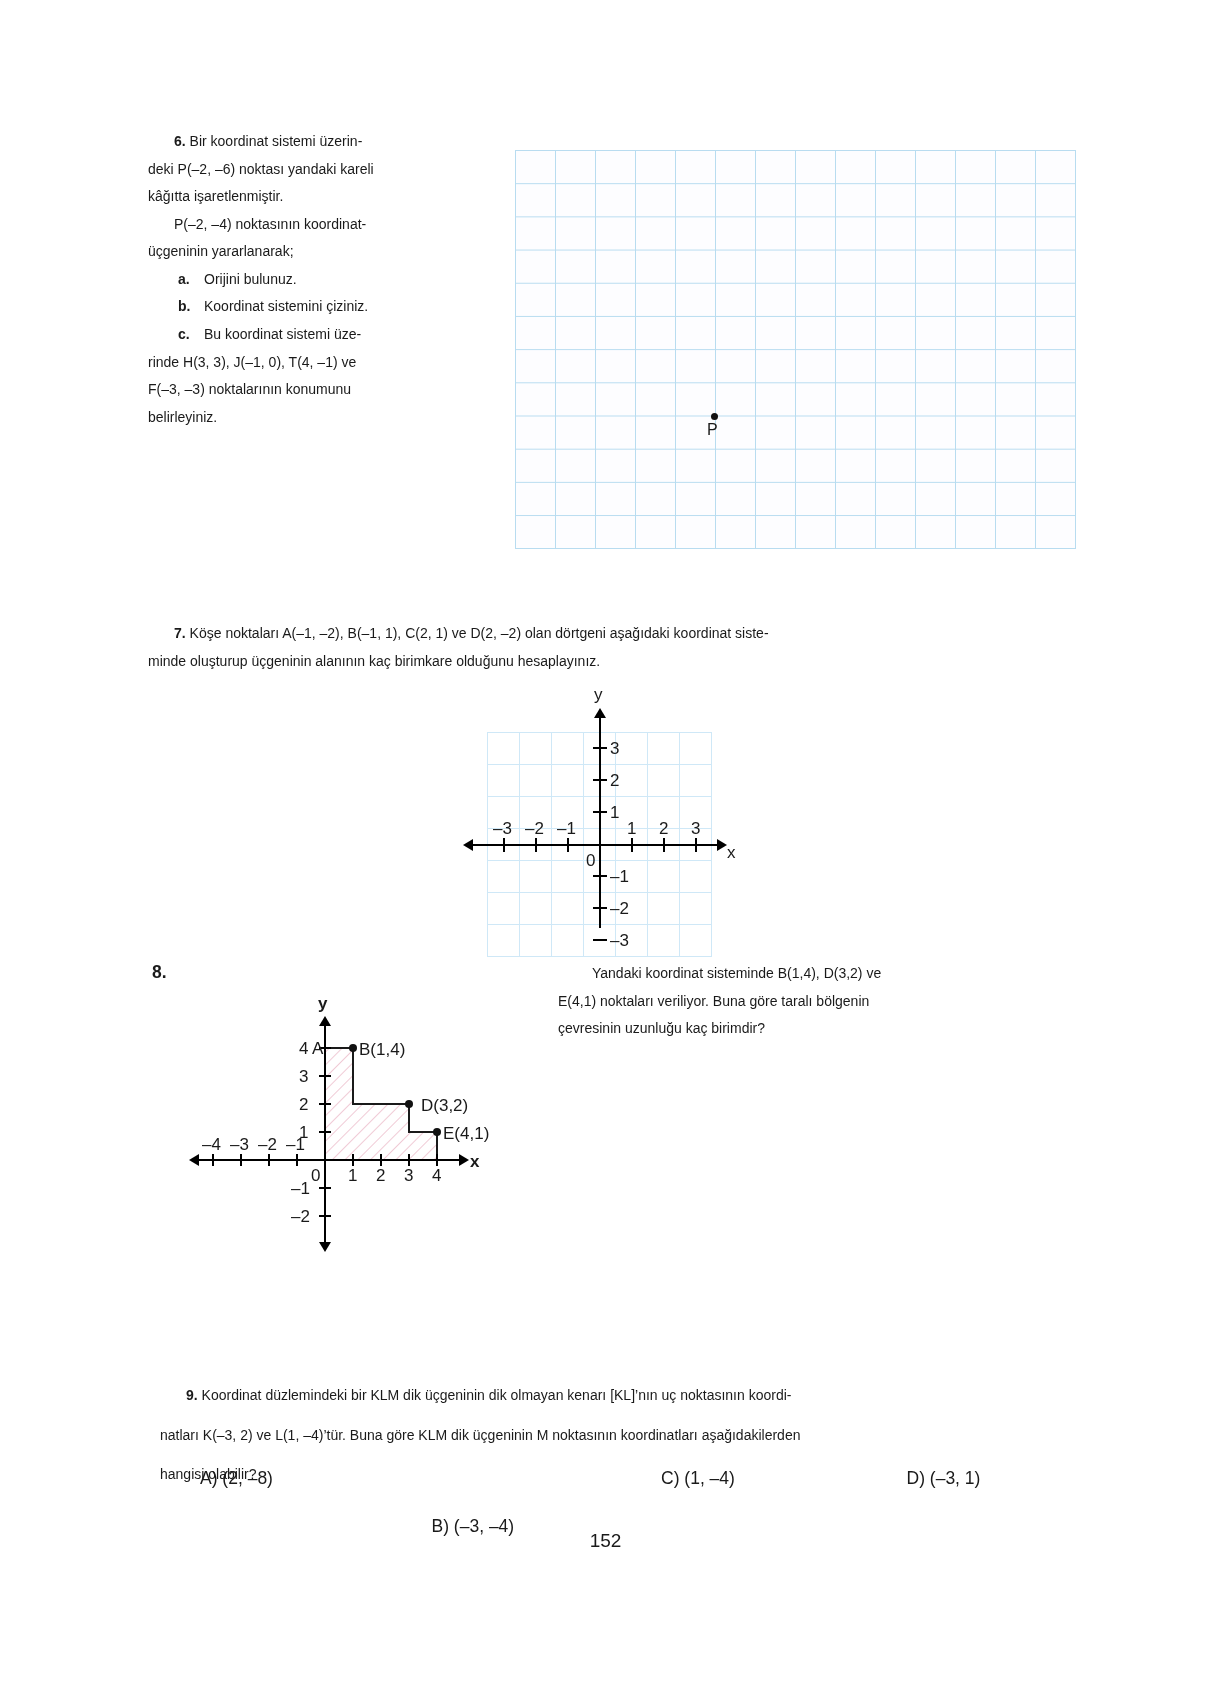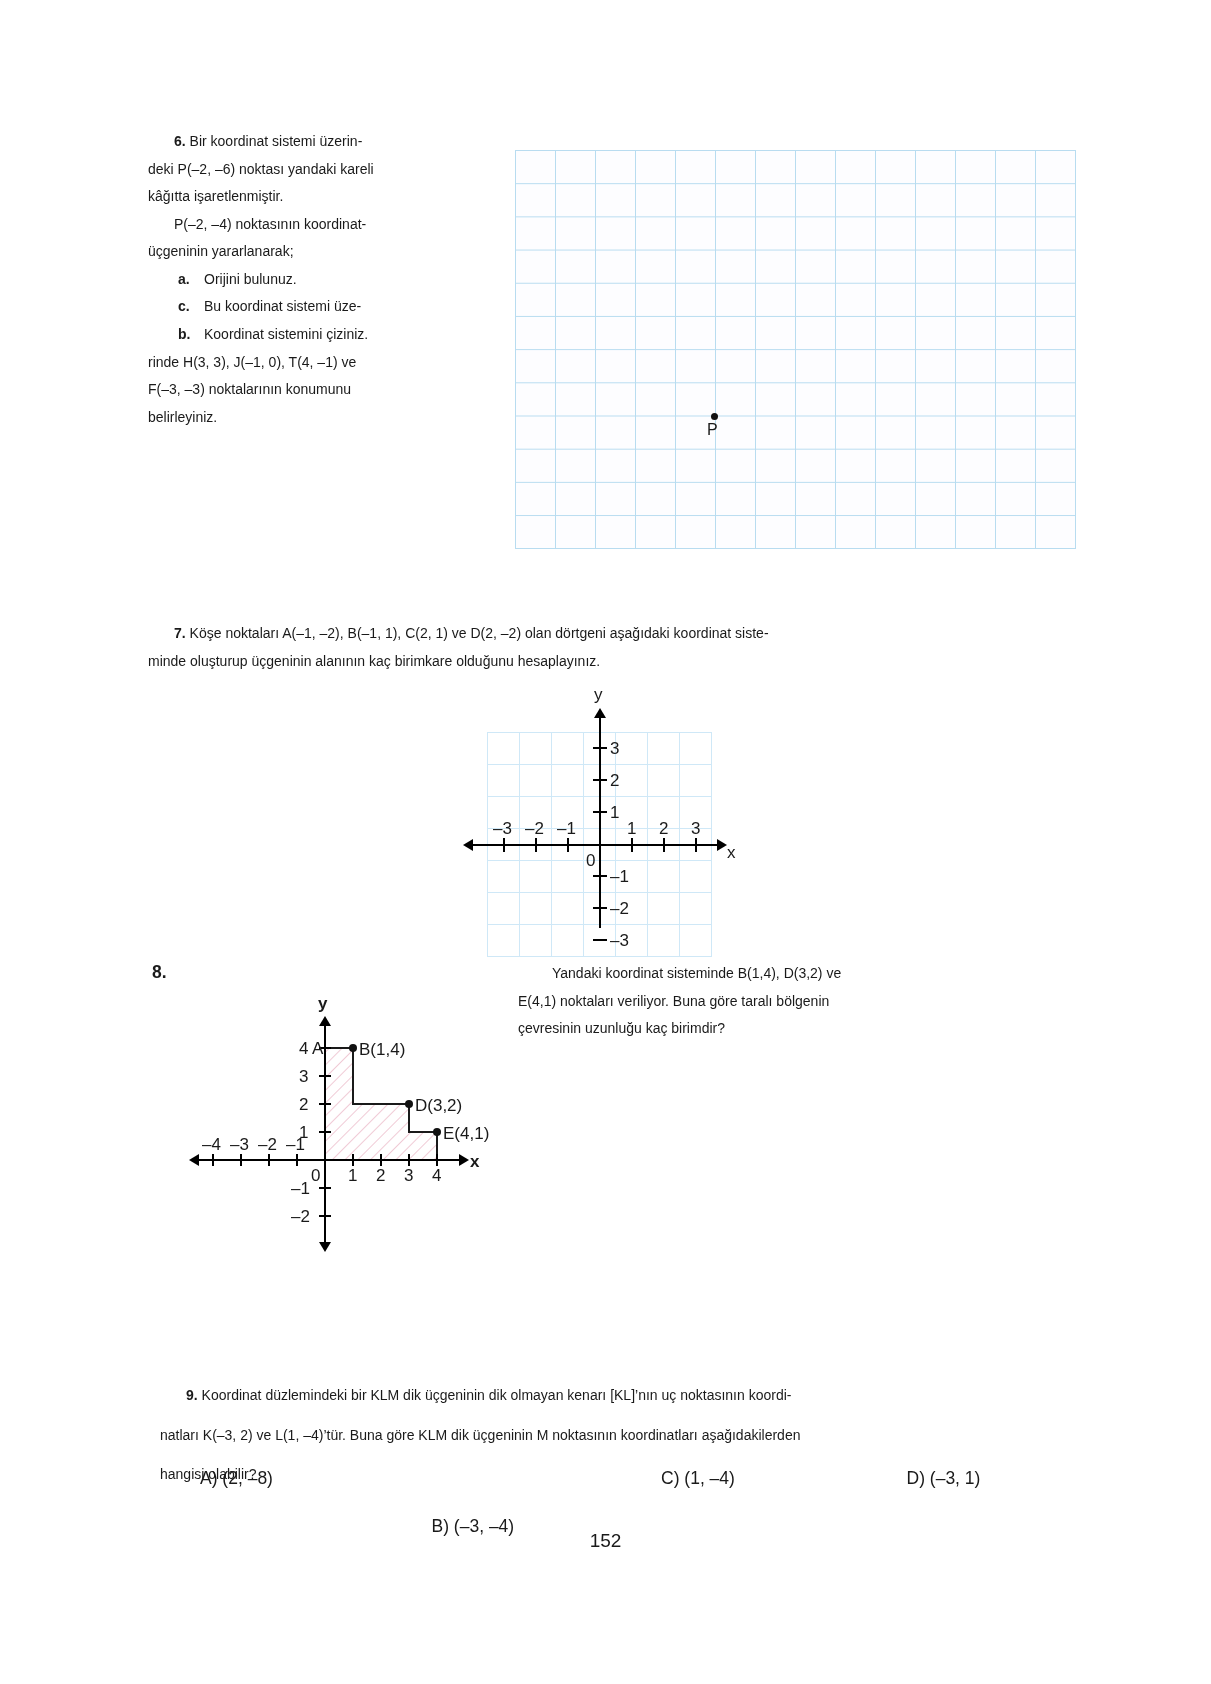--- a/index.html
+++ b/index.html
@@ -62,21 +62,21 @@
       linear-gradient(to bottom, #cfe8f7 0px, #cfe8f7 1px, transparent 1px);
   }
   .axis-line { position:absolute; background:#000; }
   .tick { position:absolute; background:#000; }
   .ax-lbl { position:absolute; font-size:17px; line-height:1; white-space:nowrap; }
   .ax-name { position:absolute; font-size:17px; font-style:normal; line-height:1; }
 
   
   #q8-num { position:absolute; left:152px; top:962px; font-size:17.5px; font-weight:bold; }
   #q8-plot { position:absolute; left:175px; top:960px; width:330px; height:290px; }
-  #q8-text { position:absolute; left:518px; top:960px; width:550px; }
+  #q8-text { position:absolute; left:558px; top:960px; width:550px; }
   #q8-text p { margin:0; }
   .pt-dot { position:absolute; width:8px; height:8px; border-radius:50%; background:#111; }
   .pt-lbl { position:absolute; font-size:17px; line-height:1; white-space:nowrap; }
   .poly-edge { position:absolute; background:#1a1a1a; }
 
   
   #q9 { position:absolute; left:148px; top:1370px; width:932px; }
   #q9 p { margin:12px; }
   #q9-options {
     position:absolute; left:148px; top:1468px; width:932px;
@@ -107,24 +107,24 @@
     <p>deki P(–2, –6) noktası yandaki kareli</p>
     <p>kâğıtta işaretlenmiştir.</p>
     <p>
       <span class="indent"></span><span>P(–2, –4) noktasının koordinat-</span>
     </p>
     <p>üçgeninin yararlanarak;</p>
     <p class="sub">
       <span class="lbl">a.</span><span>Orijini bulunuz.</span>
     </p>
     <p class="sub">
+      <span class="lbl">b.</span><span>Koordinat sistemini çiziniz.</span>
+    </p>
+    <p class="sub">
       <span class="lbl">c.</span><span>Bu koordinat sistemi üze-</span>
-    </p>
-    <p class="sub">
-      <span class="lbl">b.</span><span>Koordinat sistemini çiziniz.</span>
     </p>
     <p>rinde H(3, 3), J(–1, 0), T(4, –1) ve</p>
     <p>F(–3, –3) noktalarının konumunu</p>
     <p>belirleyiniz.</p>
   </div>
 
   <div id="q6-grid-wrap">
     <div id="q6-grid">
       <div id="q6-point"></div>
       <div id="q6-point-label">P</div>
@@ -265,21 +265,21 @@
     <div class="ax-lbl" style="left:116px; top:248px;">–2</div>
 
     <div class="ax-lbl" style="left:136px; top:207px;">0</div>
 
     <div class="pt-lbl" style="left:137px; top:80px;">A</div>
 
     <div class="pt-dot" style="left:174px; top:84px;"></div>
     <div class="pt-lbl" style="left:184px; top:81px;">B(1,4)</div>
 
     <div class="pt-dot" style="left:230px; top:140px;"></div>
-    <div class="pt-lbl" style="left:240px; top:137px;">D(3,2)</div>
+    <div class="pt-lbl" style="left:246px; top:137px;">D(3,2)</div>
 
     <div class="pt-dot" style="left:258px; top:168px;"></div>
     <div class="pt-lbl" style="left:268px; top:165px;">E(4,1)</div>
   </div>
 
   <div id="q8-text" class="q-text">
     <p>
       <span class="indent" style="width:34px;"></span><span>Yandaki koordinat sisteminde B(1,4), D(3,2) ve</span>
     </p>
     <p>E(4,1) noktaları veriliyor. Buna göre taralı bölgenin</p>

